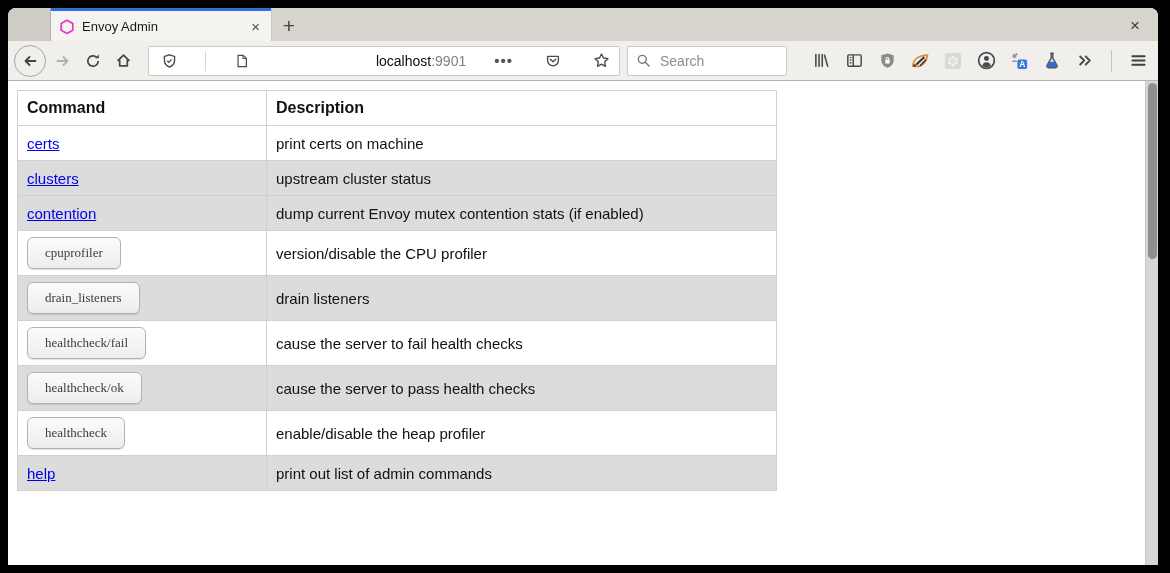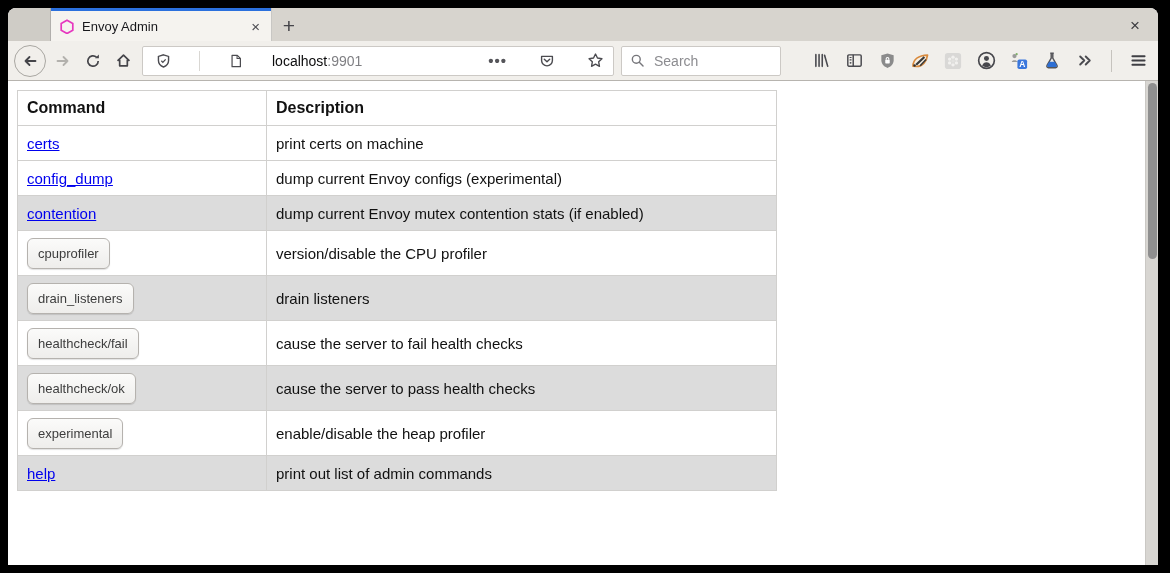--- a/index.html
+++ b/index.html
@@ -36,23 +36,23 @@
   .navbar {
     height:40px; flex:0 0 40px; background:#f1efeb;
     border-bottom:1px solid #b7b4af;
     display:flex; align-items:center; padding:0 10px 0 6px;
   }
   .nav-btn { width:30px; height:30px; display:flex; align-items:center; justify-content:center;
              color:#45454a; flex:0 0 auto; }
   .nav-btn.circle { width:32px; height:32px; border:1px solid #a9a7a2; border-radius:50%; margin-right:2px; }
   .nav-btn.disabled { color:#b3b1ad; }
   .urlbar {
-    margin-left:4px; width:472px; height:30px; background:#fff;
+    margin-left:10px; width:472px; height:30px; background:#fff;
     border:1px solid #ccc9c5; border-radius:2px;
-    display:flex; align-items:center; padding:0 6px 0 8px; gap:24px;
+    display:flex; align-items:center; padding:0 6px 0 8px; gap:24px;text-align:right;
   }
   .urlbar .vsep { width:1px; height:20px; background:#d9d7d3; }
   .url-text { font-size:14px; color:#0c0c0d; white-space:nowrap; flex:1; }
   .url-text .port { color:#7f7f83; }
   .pa-dots { font-size:15px; font-weight:bold; letter-spacing:1px; color:#55555a; padding:0 4px; }
   .ub-icon { display:flex; align-items:center; justify-content:center; width:24px; color:#55555a; }
   .searchbar {
     margin-left:7px; width:160px; height:30px; background:#fff;
     border:1px solid #ccc9c5; border-radius:2px;
     display:flex; align-items:center; padding:0 8px; gap:7px;
@@ -74,22 +74,22 @@
                   background:#8f8f8f; border-radius:5px; }
   table.cmd { border-collapse:collapse; margin:9px 8px 0 9px; font-size:15px; color:#111; }
   .cmd col.c1 { width:249px; } .cmd col.c2 { width:510px; }
   .cmd th, .cmd td { border:1px solid #d1d0ce; padding:0 9px; text-align:left; vertical-align:middle; }
   .cmd th { font-size:16px; font-weight:bold; height:35px; }
   .cmd td { height:35px; }
   .cmd tr.stripe td { background:var(--stripe,#dcdcdc); }
   .cmd tr.tall td { height:45px; }
   .cmd a { color:var(--link,#0000ee); text-decoration:underline; }
   .cmd button {
-    font-family:Liberation Sans, sans-serif; font-size:13px; color:#3d3d3d;
-    padding:7px 10px; border:1px solid #b5b2ae; border-radius:6px;
+    font-family:Liberation Serif, serif; font-size:13px; color:#3d3d3d;
+    padding:7px 17px; border:1px solid #b5b2ae; border-radius:6px;
     background:linear-gradient(#fbfbfa,#eeedeb);
     box-shadow:0 1px 1px rgba(0,0,0,.12);
   }
   svg { display:block; }
 </style>
 </head>
 <body>
 
 <div class="window">
 
@@ -259,23 +259,23 @@
         <tr>
           <th>Command</th>
           <th>Description</th>
         </tr>
       </thead>
       <tbody>
           <tr class="">
             <td><a href="#">certs</a></td>
             <td>print certs on machine</td>
           </tr>
-          <tr class="">
-            <td><a href="#">config_dump</a></td>
-            <td>dump current Envoy configs (experimental)</td>
+          <tr class="stripe ">
+            <td><a href="#">clusters</a></td>
+            <td>upstream cluster status</td>
           </tr>
           <tr class="stripe ">
             <td><a href="#">contention</a></td>
             <td>dump current Envoy mutex contention stats (if enabled)</td>
           </tr>
           <tr class="tall">
             <td><button>cpuprofiler</button></td>
             <td>version/disable the CPU profiler</td>
           </tr>
           <tr class="stripe tall">
@@ -284,21 +284,21 @@
           </tr>
           <tr class="tall">
             <td><button>healthcheck/fail</button></td>
             <td>cause the server to fail health checks</td>
           </tr>
           <tr class="stripe tall">
             <td><button>healthcheck/ok</button></td>
             <td>cause the server to pass health checks</td>
           </tr>
           <tr class="tall">
-            <td><button>experimental</button></td>
+            <td><button>healthcheck</button></td>
             <td>enable/disable the heap profiler</td>
           </tr>
           <tr class="stripe ">
             <td><a href="#">help</a></td>
             <td>print out list of admin commands</td>
           </tr>
         </tbody>
     </table>
     <div class="scroll-track">
       <div class="scroll-thumb"></div>

